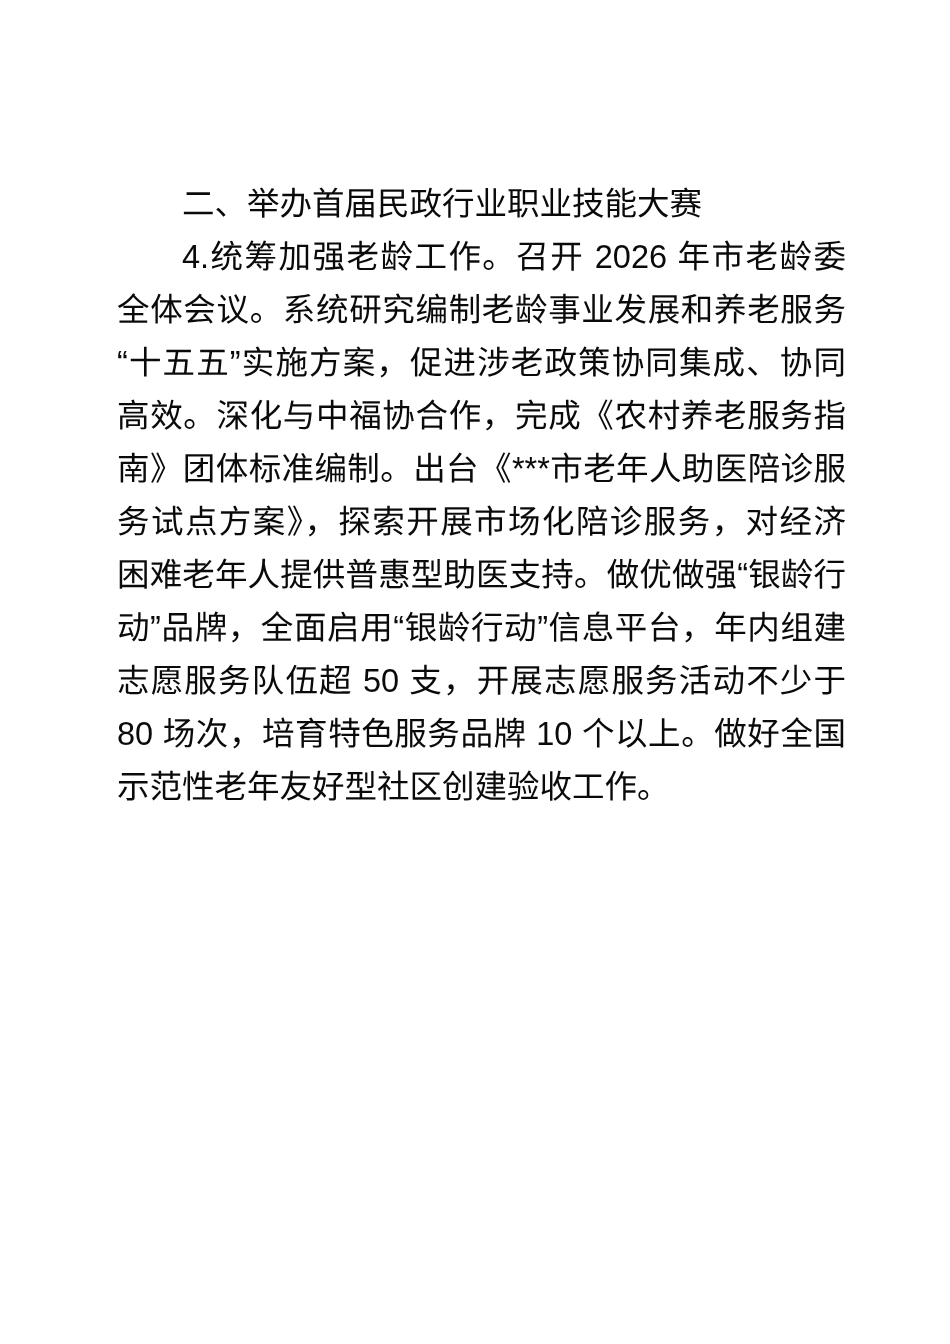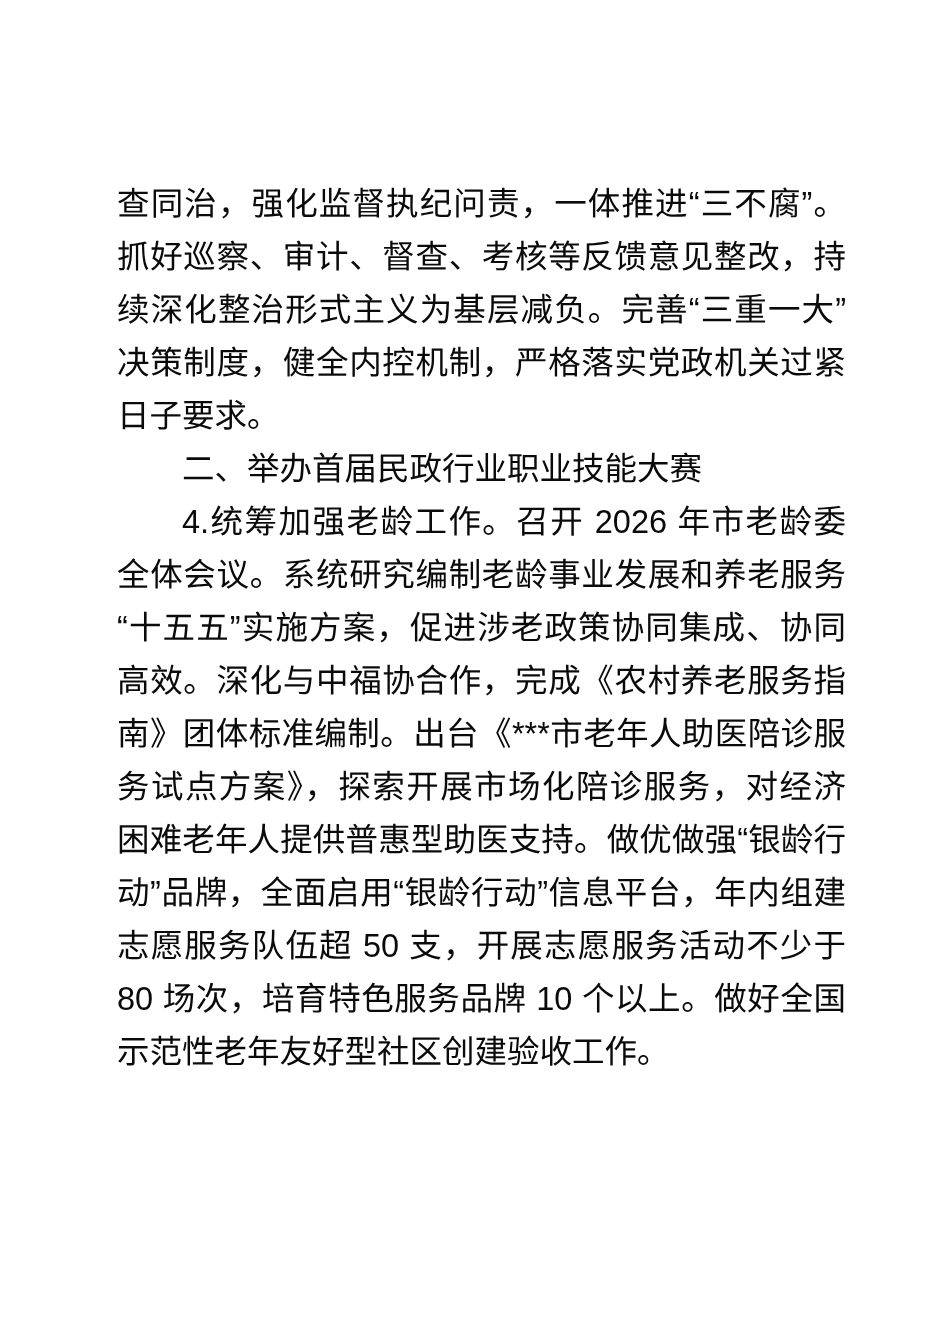--- a/index.html
+++ b/index.html
@@ -57,21 +57,20 @@
     text-indent: 2em;
   }
 </style>
 </head>
 <body>
 
 <div class="page" style="--page-bg: #ffffff;">
 
   <div class="page-body">
 
-    <p class="para cont" style="color: rgb(10, 10, 10);">查同治，强化监督执纪问责，一体推进“三不腐”。抓好巡察、审计、督查、考核等反馈意见整改，持续深化整治形式主义为基层减负。完善“三重一大”决策制度，健全内控机制，严格落实党政机关过紧日子要求。</p>
 
 
     <p class="para heading" style="color: rgb(10, 10, 10);">二、举办首届民政行业职业技能大赛</p>
 
     <p class="para indent" style="color: rgb(10, 10, 10);">4.统筹加强老龄工作。召开 2026 年市老龄委全体会议。系统研究编制老龄事业发展和养老服务“十五五”实施方案，促进涉老政策协同集成、协同高效。深化与中福协合作，完成《农村养老服务指南》团体标准编制。出台《***市老年人助医陪诊服务试点方案》，探索开展市场化陪诊服务，对经济困难老年人提供普惠型助医支持。做优做强“银龄行动”品牌，全面启用“银龄行动”信息平台，年内组建志愿服务队伍超 50 支，开展志愿服务活动不少于 80 场次，培育特色服务品牌 10 个以上。做好全国示范性老年友好型社区创建验收工作。</p>
 
   </div>
 
 </div>
 

